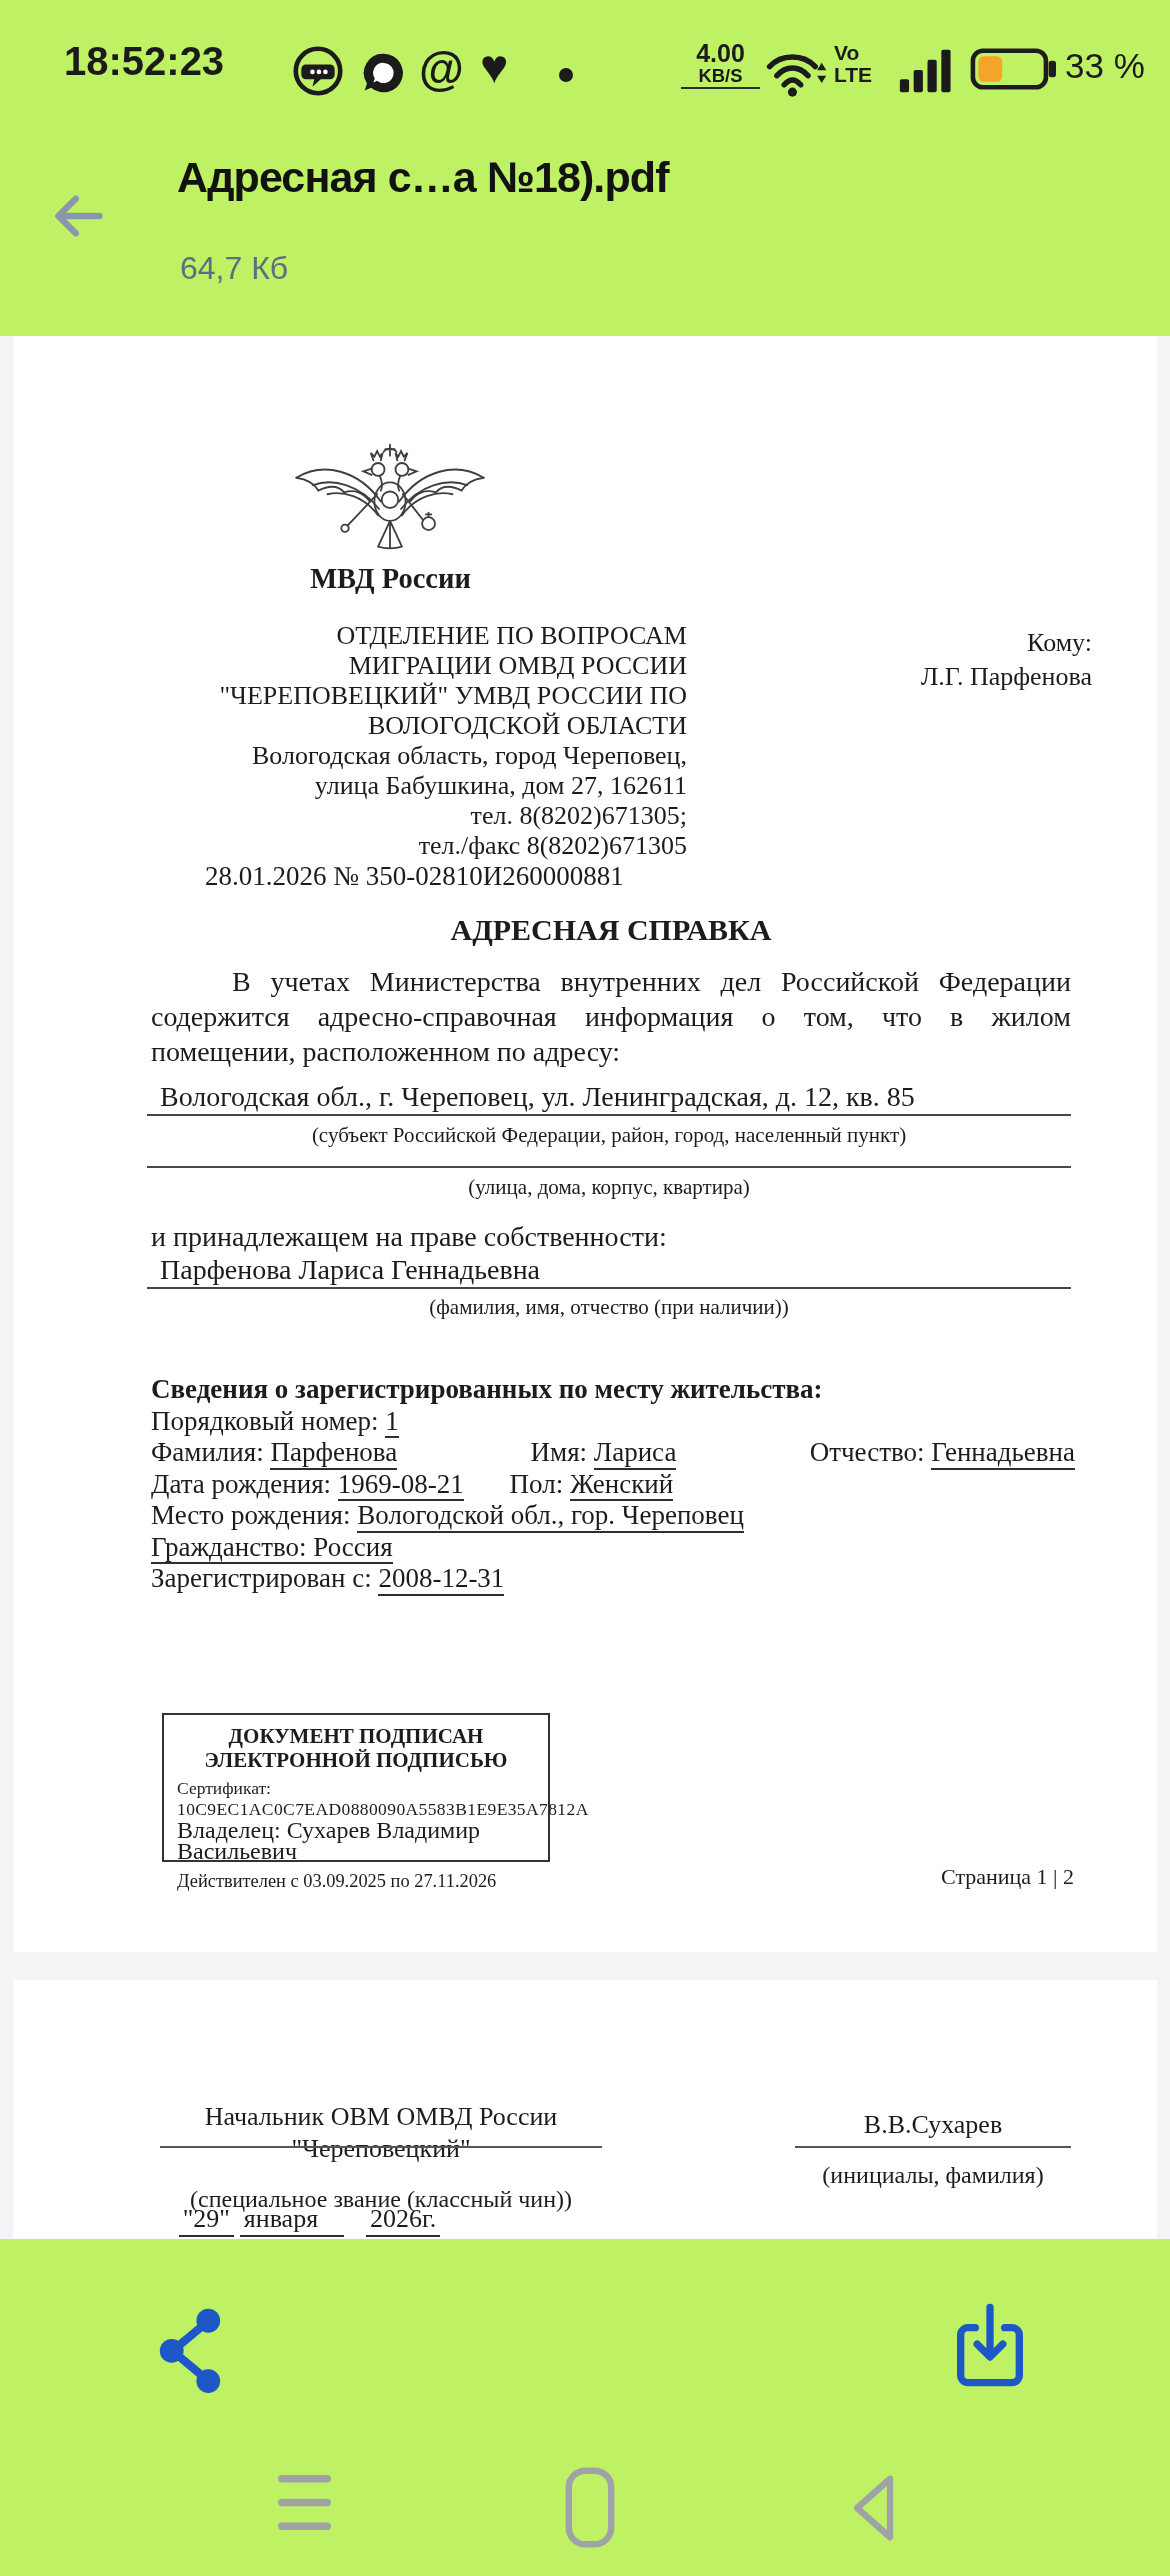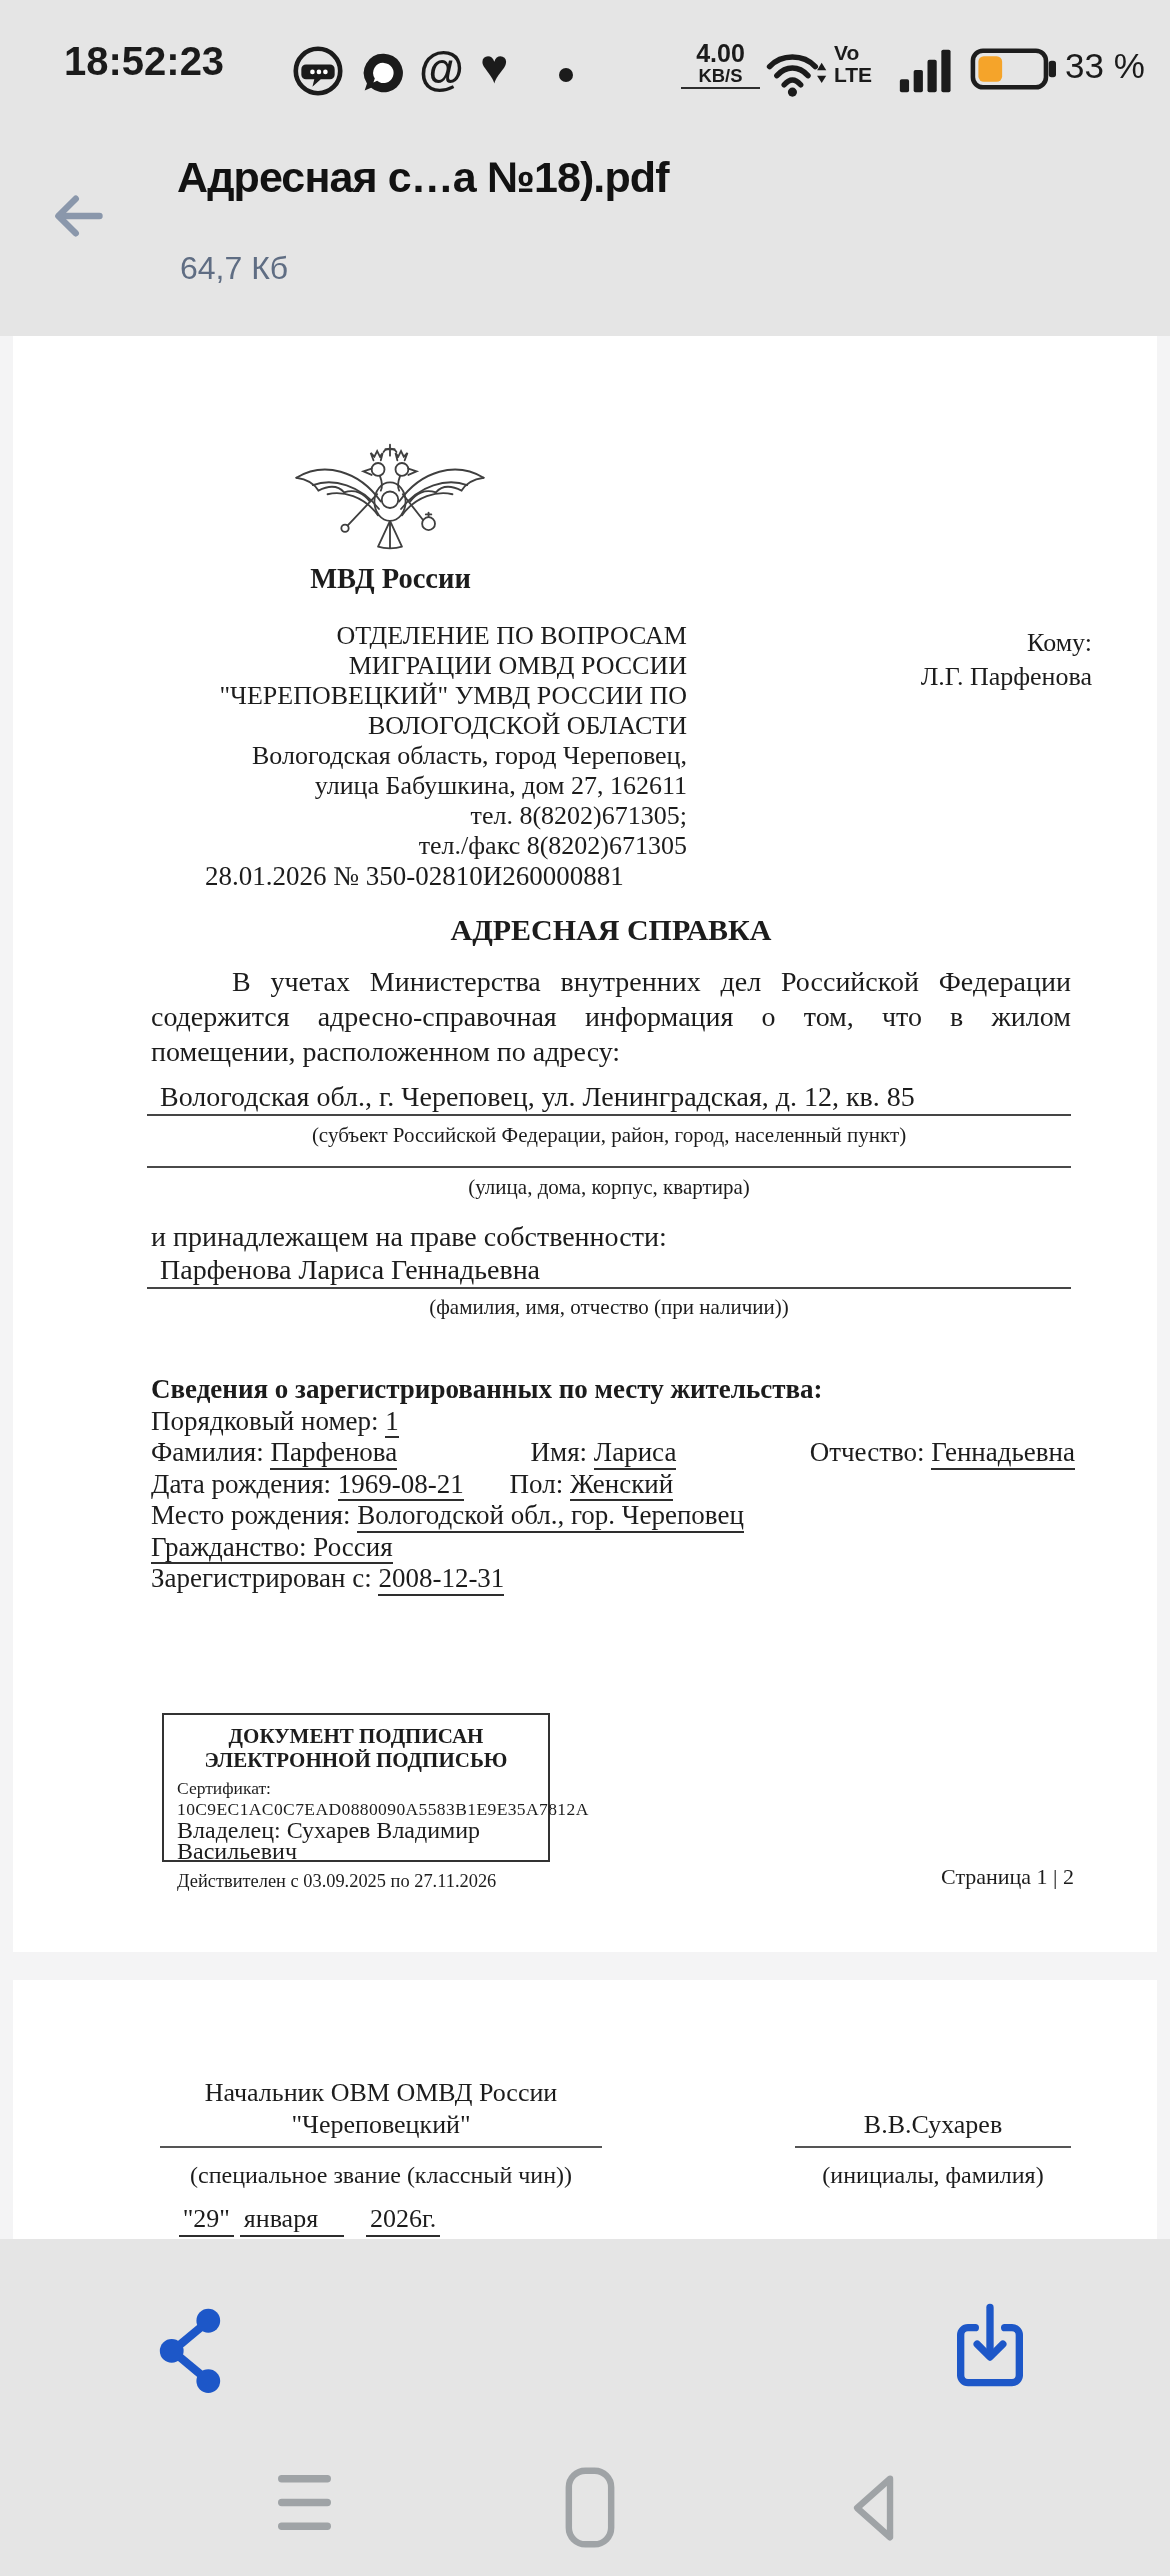--- a/index.html
+++ b/index.html
@@ -1,18 +1,18 @@
 <!DOCTYPE html>
 <html style="font-size:14.7px"><head>
 <meta charset="utf-8">
 <style>
   * { margin:0; padding:0; box-sizing:border-box; }
   html,body { width:1170px; }
   body { font-family:"Liberation Sans", sans-serif; background:#ffffff; }
-  #screen { position:relative; width:1170px; height:2576px; background:#e5e5e5; overflow:hidden; }
+  #screen { position:relative; width:1170px; height:2576px; background:#bef264; overflow:hidden; }
   .abs { position:absolute; }
 
   
   .time { left:64px; top:39px; font-size:40px; font-weight:600; color:#1b1b1b; letter-spacing:0px; }
   .sb-ic { color:#1b1b1b; }
   .dot-ic { width:14px; height:14px; border-radius:50%; background:#1b1b1b; }
   .speed { left:681px; top:40px; width:79px; text-align:center; color:#1b1b1b; }
   .speed .v { font-size:25px; font-weight:700; line-height:26px; }
   .speed .u { font-size:18.4px; font-weight:700; line-height:20px; }
   .volte { left:834px; top:42px; color:#1b1b1b; font-weight:700; font-size:21px; line-height:22px; }
@@ -40,21 +40,21 @@
   .fill-line { left:134px; width:924px; height:35px; border-bottom:2.8px solid #454545; padding-left:13px; font-size:28px; }
   .cap { width:924px; left:134px; text-align:center; font-size:21px; }
   .reg { left:138px; top:1038px; width:924px; font-size:27px; line-height:31px; }
   .reg .row { margin-bottom:0.5px; }
   .reg .spread { display:flex; justify-content:space-between; width:924px; }
   .sigbox { left:149px; top:1377px; width:388px; height:149px; border:2.3px solid #333; }
   .sigbox .t { text-align:center; font-weight:700; font-size:21px; line-height:24px; }
   .sigbox .s { font-size:17.5px; line-height:21px; padding-left:13px; }
   .pageind { left:928px; top:1528px; font-size:22px; }
 
-  .p2l { left:147px; width:442px; text-align:center; font-size:26px; }
+  .p2l { left:147px; width:442px; text-align:center; font-size:26px;margin-top:24px; }
   .p2r { left:782px; width:276px; text-align:center; font-size:26px; }
   .p2rule { border-top:2.8px solid #555; height:0; }
   .p2date { left:166px; top:224px; font-size:26px; }
   .p2date .u { padding:0 3.7px 1.8px 3.7px; }
 
   
   .navic { color:#9fa3a6; }
 </style>
 </head>
 <body>

